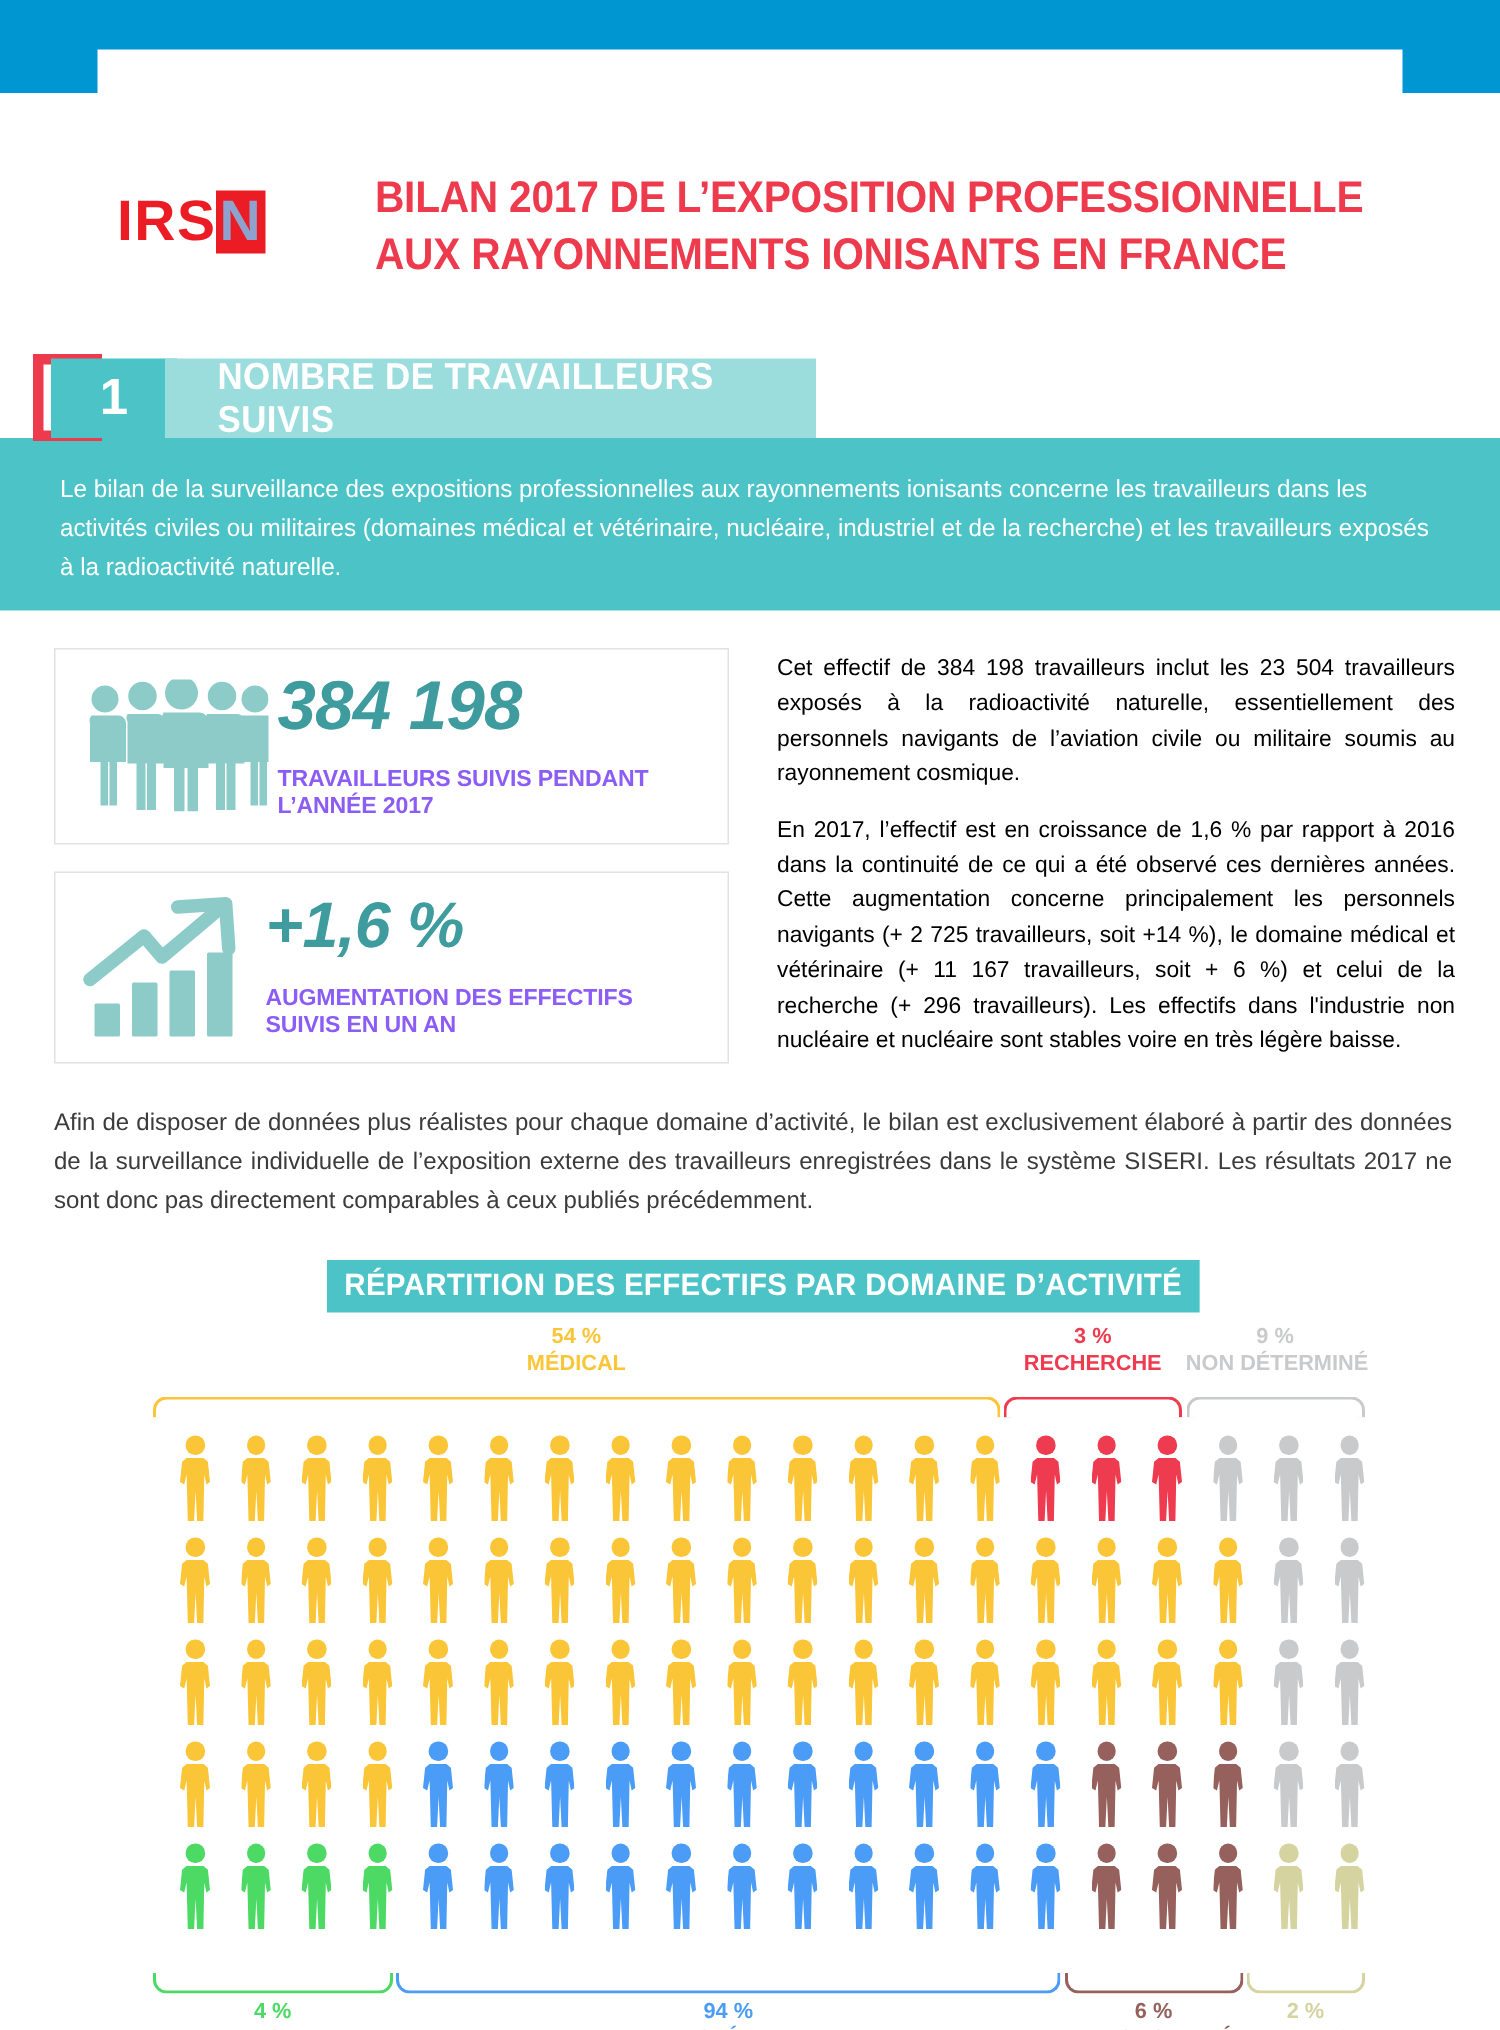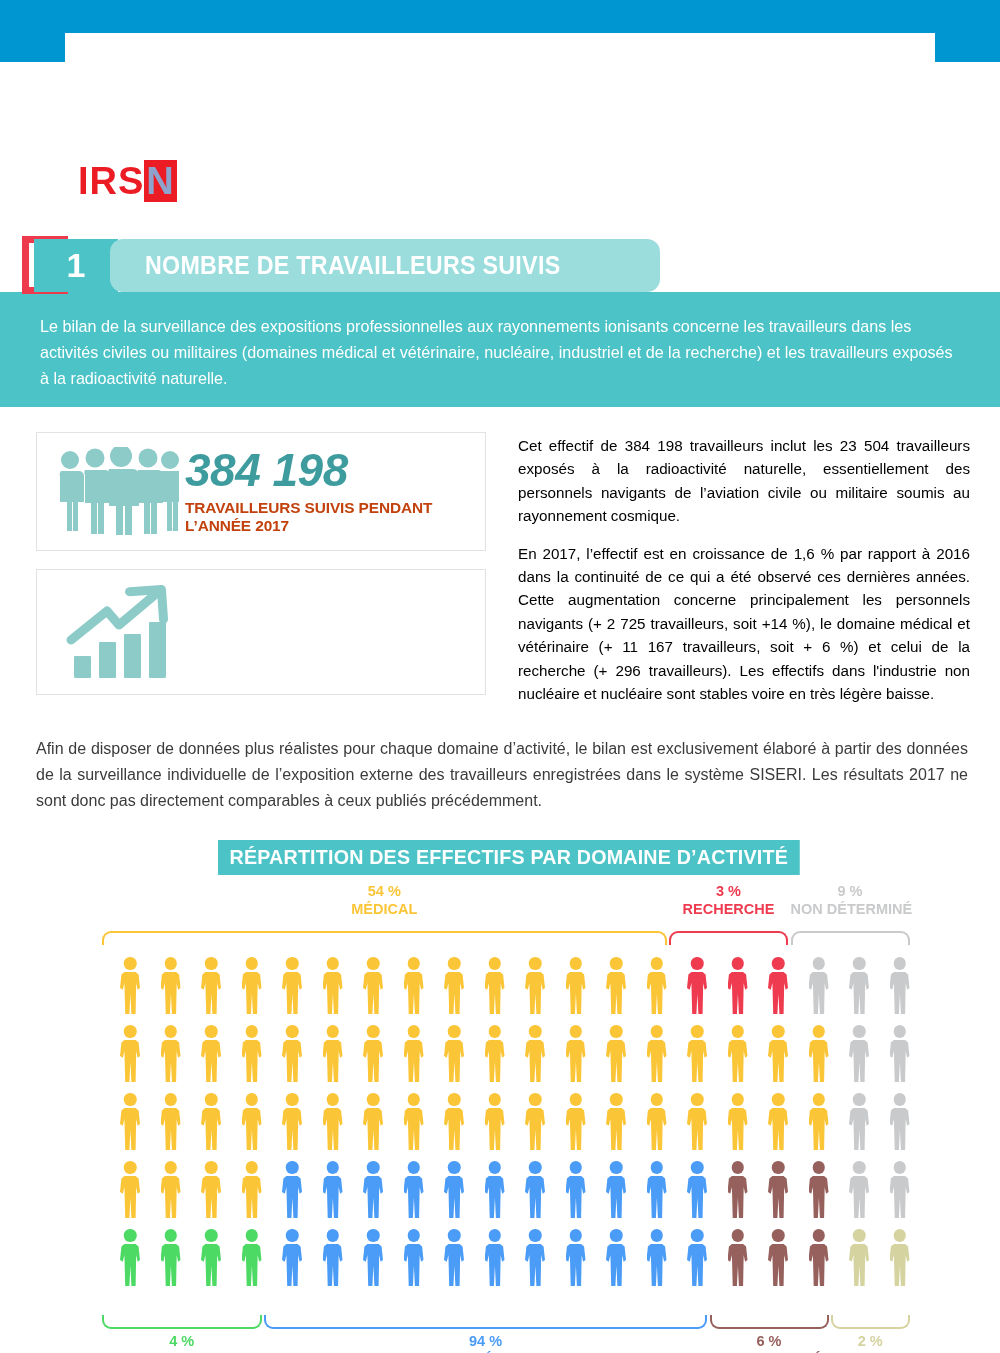--- a/index.html
+++ b/index.html
@@ -10,50 +10,50 @@
     overflow: hidden;
   }
   #page { position: relative; width: 1000px; height: 1353px; background: #fff; }
 
   
   .topbar-left  { position: absolute; left: 0;   top: 0;  width: 65px;  height: 62px; background: #0096D2; }
   .topbar-mid   { position: absolute; left: 0;   top: 0;  width: 1000px; height: 33px; background: #0096D2; }
   .topbar-right { position: absolute; left: 935px; top: 0; width: 65px; height: 62px; background: #0096D2; }
 
   
-  .header { position: absolute; left: 0; top: 85px; width: 1000px; height: 115px; display: flex; align-items: flex-end; }
+  .header { position: absolute; left: 0; top: 85px; width: 1000px; height: 115px; display: flex; align-items: center; }
   .logo { width: 160px; margin-left: 78px; margin-top: 10px; }
   .logo-word { font-family: "Liberation Sans", sans-serif; font-weight: bold; font-size: 38px; letter-spacing: 1px; line-height: 1; color: #EC1C24; }
   .logo-word .n-blue { color: #8DA3CE; background: #EC1C24; padding: 0 2px; }
   .logo-sub { margin-top: 7px; color: #3B5998; font-size: 9.4px; letter-spacing: 0.9px; line-height: 1.55; font-weight: normal; }
   .title-block { margin-left: 12px; padding-top: 16px; }
   .title-line { color: #ED3B4D; font-weight: bold; font-size: 29.5px; line-height: 1.27; letter-spacing: -0.2px;
                 transform: scaleX(0.92); transform-origin: left center; white-space: nowrap; }
 
   
   .sec-wrap { position: absolute; left: 0; top: 236px; width: 1000px; }
   .sec-bar-bg { position: absolute; left: 0; top: 56px; width: 1000px; height: 115px; background: #4CC3C6; }
   .sec-bracket { position: absolute; left: 22px; top: 0px; width: 46px; height: 58px; border: 7px solid #ED3B4D; border-right: none; }
   .sec-num-box { position: absolute; left: 34px; top: 3px; width: 84px; height: 53px; background: #4CC3C6; color: #fff;
                  font-weight: bold; font-size: 34px; display: flex; align-items: center; justify-content: center; }
-  .sec-title-box { position: absolute; left: 110px; top: 3px; width: 550px; height: 53px; background: #9BDCDD;
-                   display: flex; align-items: center; padding-left: 35px; border-radius: 13px; }
+  .sec-title-box { position: absolute; left: 110px; top: 3px; width: 434px; height: 53px; background: #9BDCDD;
+                   display: flex; align-items: center; padding-left: 35px; }
   .sec-title-box span { color: #fff; font-weight: bold; font-size: 25px; letter-spacing: 0.3px; transform: scaleX(0.93); transform-origin: left center; }
   .sec-body { position: absolute; left: 40px; top: 78px; width: 930px; color: #fff; font-size: 16.4px; line-height: 1.58;
               transform: scaleX(0.985); transform-origin: left top; }
 
   
   .cards { position: absolute; left: 36px; top: 432px; width: 450px; }
   .card { border: 1px solid #E2E2E2; background: #fff; display: flex; align-items: center; padding: 14px 16px; }
   .card + .card { margin-top: 18px; }
   .card-icon { width: 140px; display: flex; justify-content: center; align-items: center; }
   .card-text { padding-left: 6px; }
   .card-big { color: #3F9C9E; font-size: 46px; font-weight: bold; line-height: 1.02; letter-spacing: -0.5px; font-style: italic; }
   .card-big.pct { font-size: 43px; }
-  .card-sub { color: #c2410c; font-size: 15.4px; font-weight: bold; line-height: 1.2; margin-top: 5px; letter-spacing: -0.1px; }
+  .card-sub { color: #8b5cf6; font-size: 15.4px; font-weight: bold; line-height: 1.2; margin-top: 17px; letter-spacing: -0.1px; }
 
   
   .right-col { position: absolute; left: 518px; top: 434px; width: 452px; }
   .right-col p { color: #000000; font-size: 15.2px; line-height: 1.54; text-align: justify; }
   .right-col p + p { margin-top: 14px; }
 
   
   .full-para { position: absolute; left: 36px; top: 736px; width: 932px; color: #3B3B3B; font-size: 16px;
                line-height: 1.62; text-align: justify; }
 
@@ -85,20 +85,24 @@
 
 <div id="page">
 
   <div class="topbar-mid"></div>
   <div class="topbar-left"></div>
   <div class="topbar-right"></div>
 
   <div class="header">
     <div class="logo">
       <div class="logo-word"><span>IRS</span><span class="n-blue">N</span></div>
+    </div>
+    <div class="title-block">
+      <div class="title-line">BILAN 2017 DE L’EXPOSITION PROFESSIONNELLE</div>
+      <div class="title-line">AUX RAYONNEMENTS IONISANTS EN FRANCE</div>
     </div>
   </div>
 
   <div class="sec-wrap">
     <div class="sec-bar-bg"></div>
     <div class="sec-bracket"></div>
     <div class="sec-num-box">1</div>
     <div class="sec-title-box">
         <span>NOMBRE DE TRAVAILLEURS SUIVIS</span>
       </div>
@@ -135,20 +139,24 @@
           <g fill="#8CCBC8">
             <rect x="10" y="72" width="17" height="22" rx="1"></rect>
             <rect x="35" y="58" width="17" height="36" rx="1"></rect>
             <rect x="60" y="50" width="17" height="44" rx="1"></rect>
             <rect x="85" y="38" width="17" height="56" rx="1"></rect>
           </g>
           <path d="M7 56 L43 27 L55 41 L93 9" stroke="#8CCBC8" stroke-width="9" fill="none" stroke-linecap="round" stroke-linejoin="round"></path>
           <path d="M66 6 L98 6 L98 36" stroke="#8CCBC8" stroke-width="9" fill="none" stroke-linecap="round" stroke-linejoin="round" transform="rotate(-4 90 14)"></path>
         </svg>
       </div>
+      <div class="card-text">
+        <div class="card-big pct">+1,6 %</div>
+        <div class="card-sub">AUGMENTATION DES EFFECTIFS SUIVIS EN UN AN</div>
+      </div>
     </div>
   </div>
 
   <div class="right-col">
     <p>Cet effectif de 384 198 travailleurs inclut les 23 504 travailleurs exposés à la radioactivité naturelle, essentiellement des personnels navigants de l’aviation civile ou militaire soumis au rayonnement cosmique.</p>
     <p>En 2017, l’effectif est en croissance de 1,6 % par rapport à 2016 dans la continuité de ce qui a été observé ces dernières années. Cette augmentation concerne principalement les personnels navigants (+ 2 725 travailleurs, soit +14 %), le domaine médical et vétérinaire (+ 11 167 travailleurs, soit + 6 %) et celui de la recherche (+ 296 travailleurs). Les effectifs dans l'industrie non nucléaire et nucléaire sont stables voire en très légère baisse.</p>
   </div>
 
   <div class="full-para">Afin de disposer de données plus réalistes pour chaque domaine d’activité, le bilan est exclusivement élaboré à partir des données de la surveillance individuelle de l’exposition externe des travailleurs enregistrées dans le système SISERI. Les résultats 2017 ne sont donc pas directement comparables à ceux publiés précédemment.</div>
 

